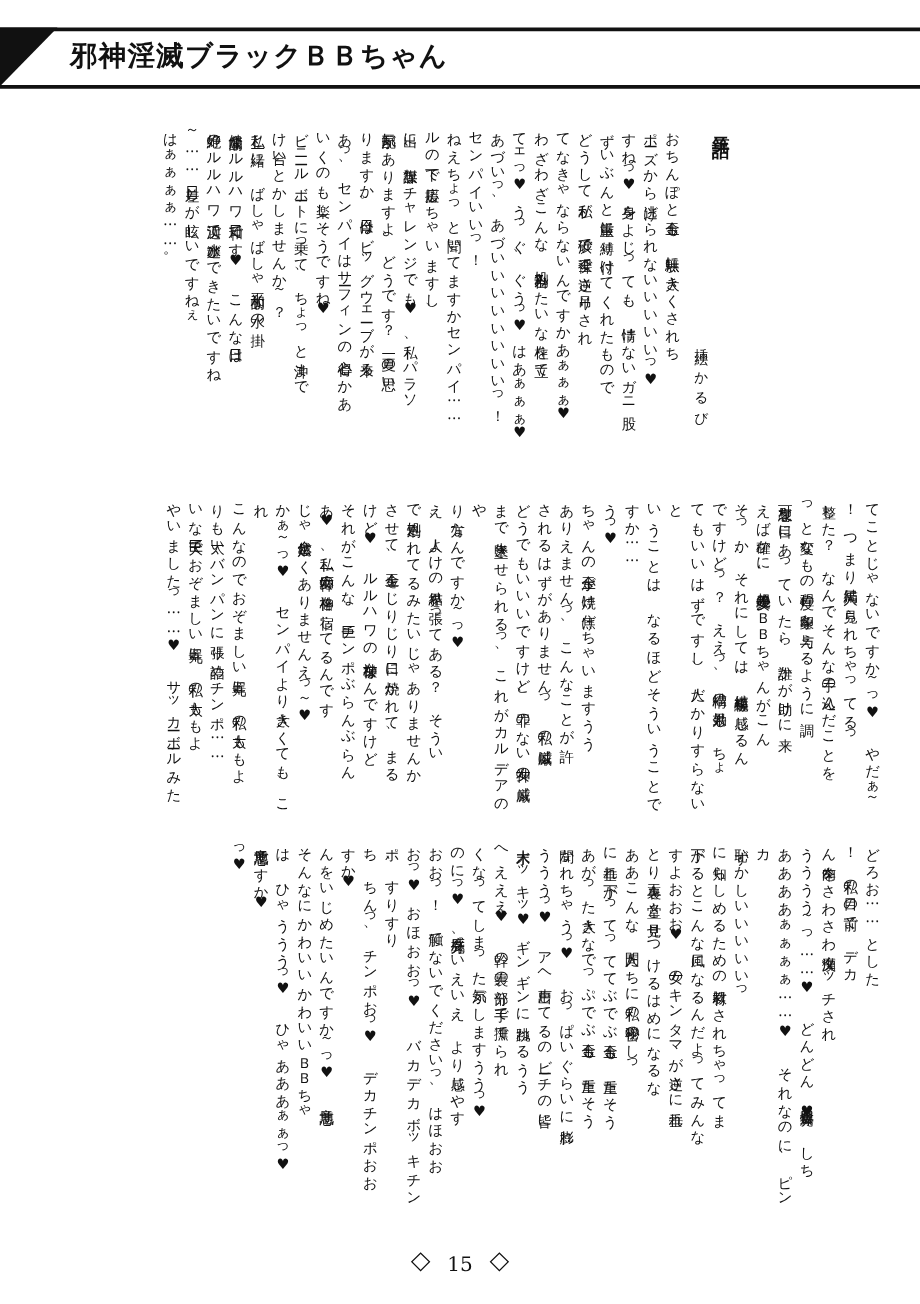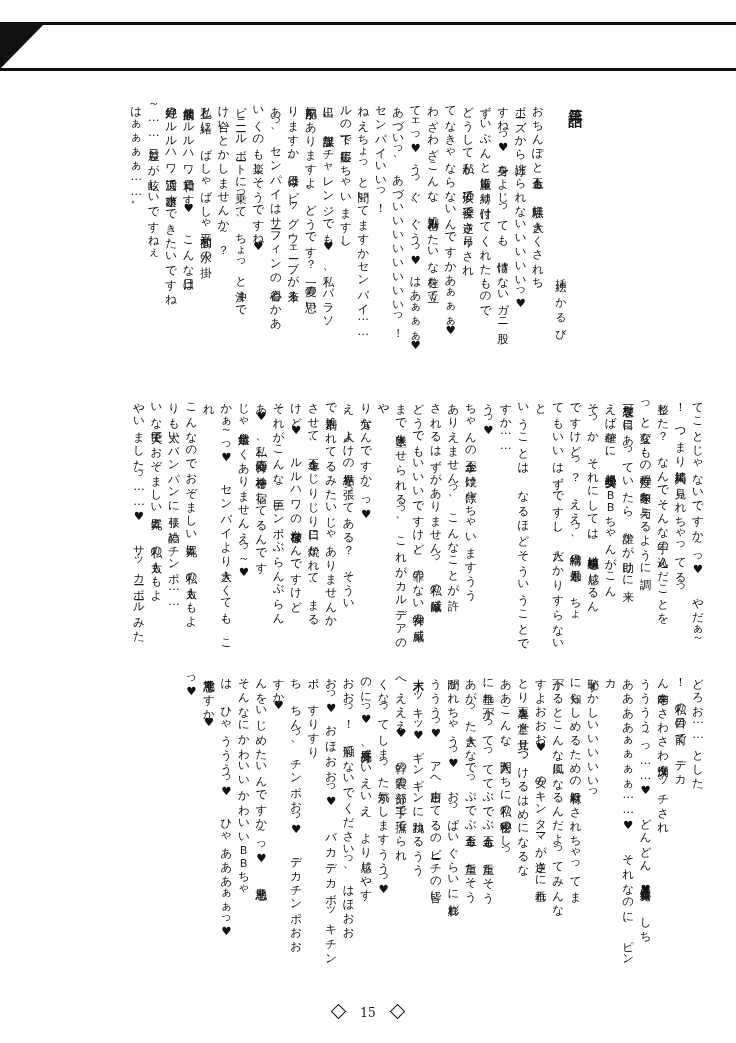--- a/index.html
+++ b/index.html
@@ -151,29 +151,30 @@
     border: 1.3px solid #111;
     transform: rotate(45deg);
     margin: 0 16px;
     vertical-align: middle;
     position: relative;
     top: -2px;
   }
   #page-number {
     display: inline-block;
     vertical-align: middle;
-    font-size: 12px;
+    font-size: 16px;
   }
 </style>
 </head>
 <body>
 
 <div id="header-band">
   <div class="rule-top"></div>
   <div class="corner-wedge"></div>
+  <div id="book-title">邪神淫滅ブラックＢＢちゃん</div>
   <div class="rule-bottom"></div>
 </div>
 
 <div id="page-body">
 
   <div id="chapter-heading" class="vtext">第二話</div>
 
   <div id="illustration-credit" class="vtext">挿絵　かるび</div>
 
   <div id="block-upper" class="vtext">おちんぽと金玉も、無駄に大きくされち

